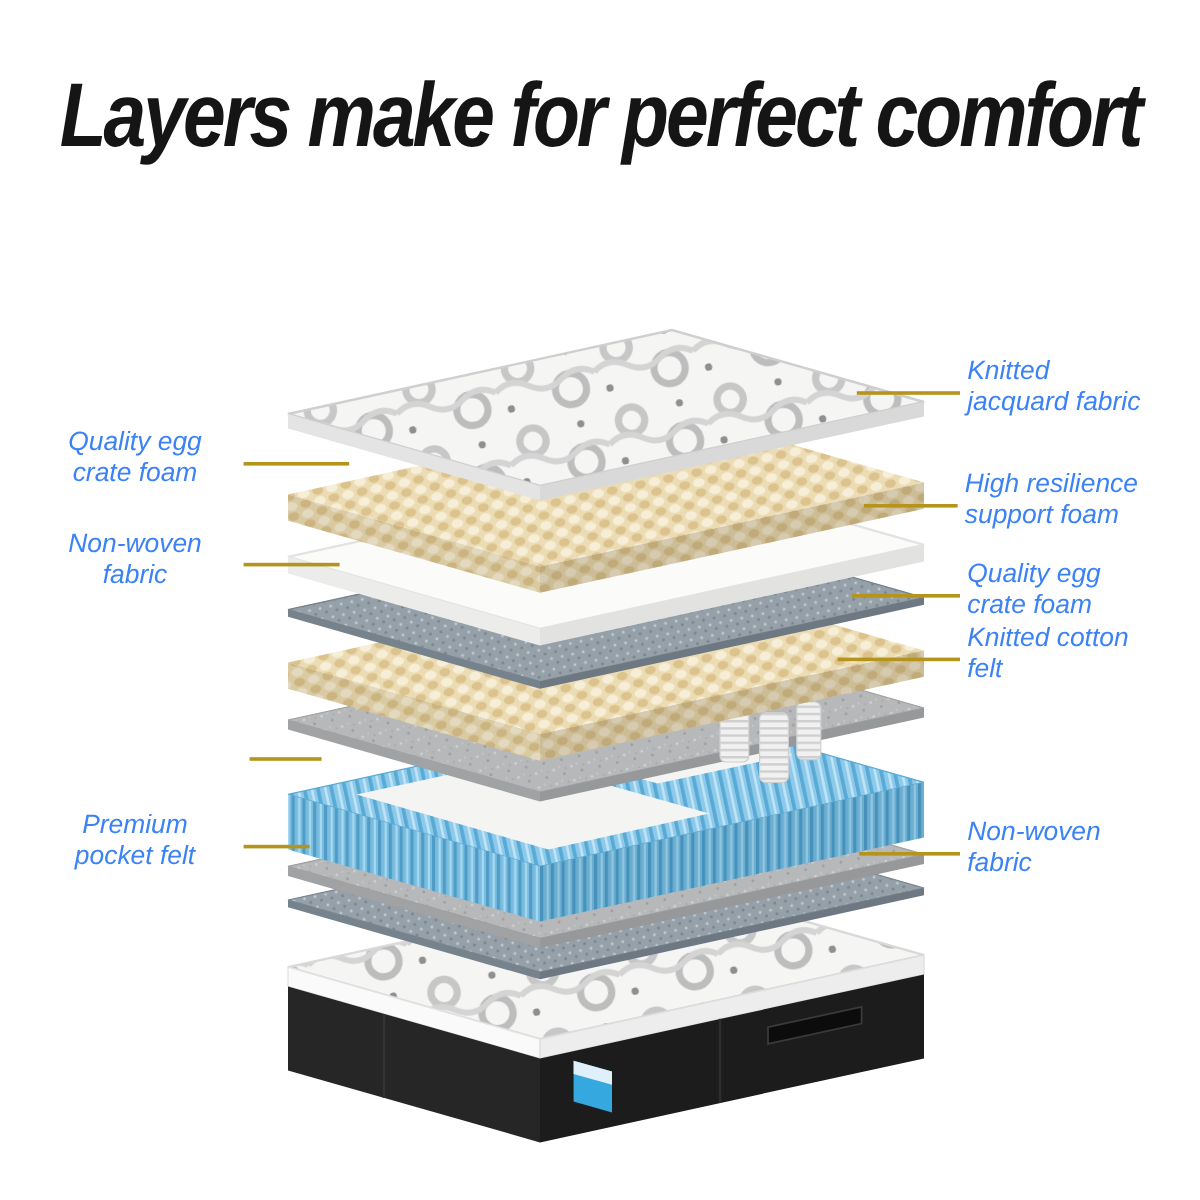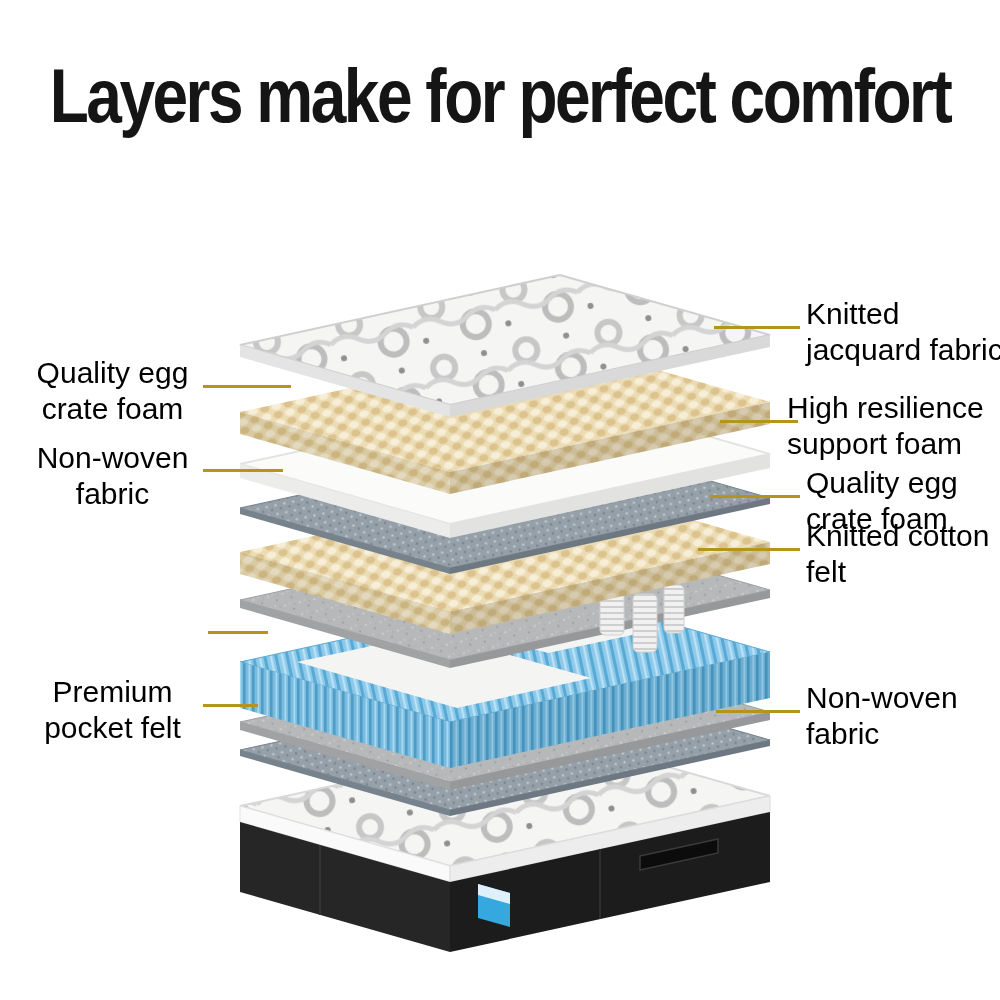--- a/index.html
+++ b/index.html
@@ -1,29 +1,29 @@
 <!DOCTYPE html>
 <html><head>
 <meta charset="utf-8">
 <style>
   * { margin: 0; padding: 0; box-sizing: border-box; }
   html, body { width: 1000px; height: 1000px; background: #ffffff; }
   body { font-family: "Liberation Sans", sans-serif; position: relative; overflow: hidden; }
-  .stage { position: absolute; left: 0; top: 0; width: 1000px; height: 752px; }
+  .stage { position: absolute; left: 0; top: 0; width: 1000px; height: 752px; font-style: italic; }
   .title {
     position: absolute; top: 52px; left: 0; width: 1000px;
     text-align: center; font-size: 64px; font-weight: bold;
     letter-spacing: -2.5px; color: #151515;
     transform: scaleY(1.18); transform-origin: top center;
     white-space: nowrap;
   }
   .diagram-svg { position: absolute; left: 0; top: 0; }
   .callout {
-    position: absolute; font-size: 30px; line-height: 1.2;
-    color: #000000; white-space: pre;
+    position: absolute; font-size: 22px; line-height: 1.2;
+    color: #3b82f6; white-space: pre;
   }
   .callout.left-side { text-align: center; }
   .callout.right-side { text-align: left; }
   .lead { position: absolute; height: 3px; background: #b5941c; }
 </style>
 </head>
 <body>
 
 <div class="stage">
 
@@ -168,21 +168,21 @@
   <div class="lead" style="left:208px; top:631px; width:60px;"></div>
 
   <div class="callout left-side" style="left:25px; top:674px; width:175px;">Premium
 pocket felt</div>
   <div class="lead" style="left:203px; top:704px; width:55px;"></div>
 
   <div class="callout right-side" style="left:806px; top:296px; width:190px;">Knitted
 jacquard fabric</div>
   <div class="lead" style="left:714px; top:326px; width:86px;"></div>
 
-  <div class="callout right-side" style="left:787px; top:390px; width:195px;">High resilience
+  <div class="callout right-side" style="left:804px; top:390px; width:195px;">High resilience
 support foam</div>
   <div class="lead" style="left:720px; top:420px; width:78px;"></div>
 
   <div class="callout right-side" style="left:806px; top:465px; width:180px;">Quality egg
 crate foam</div>
   <div class="lead" style="left:710px; top:495px; width:90px;"></div>
 
   <div class="callout right-side" style="left:806px; top:518px; width:190px;">Knitted cotton
 felt</div>
   <div class="lead" style="left:698px; top:548px; width:102px;"></div>

